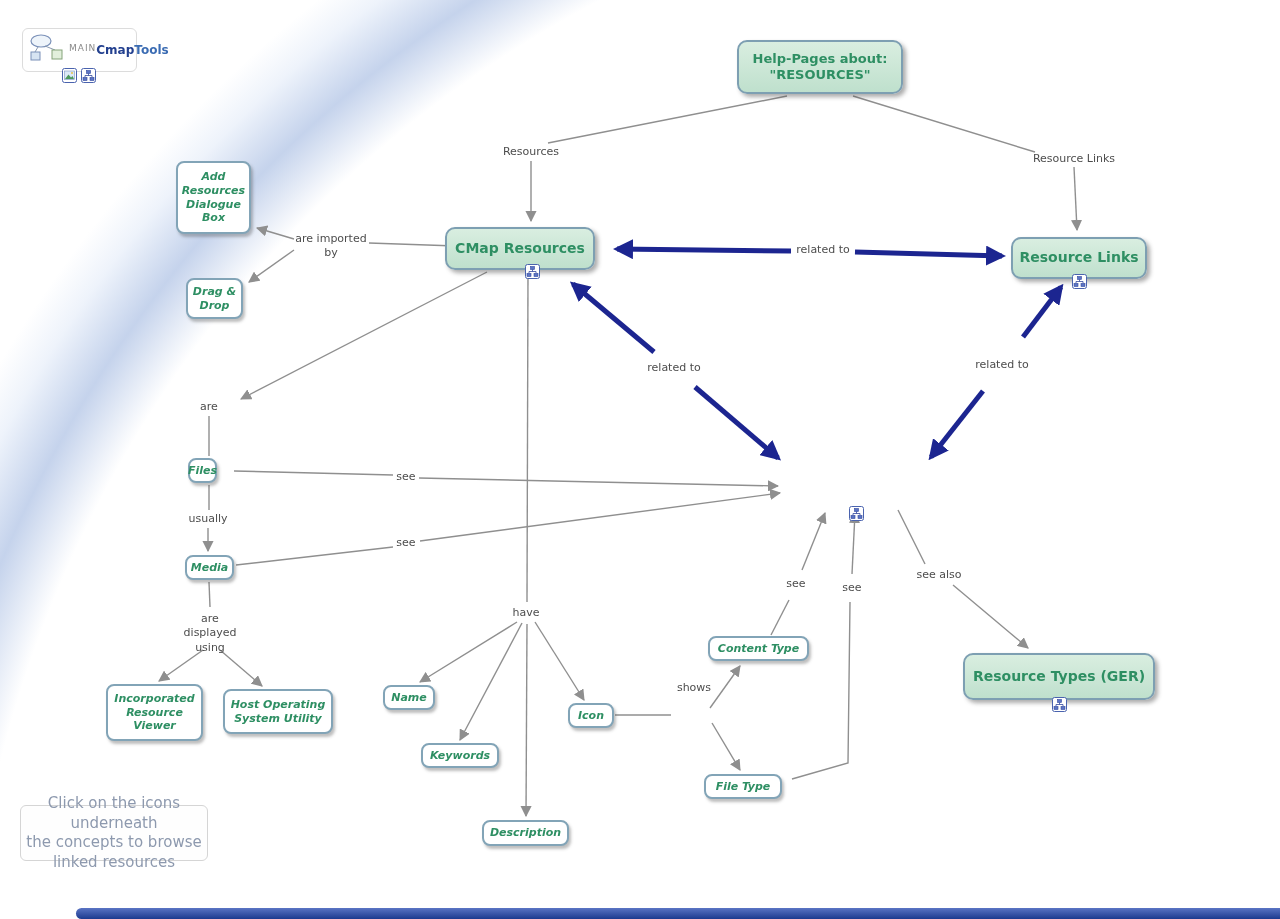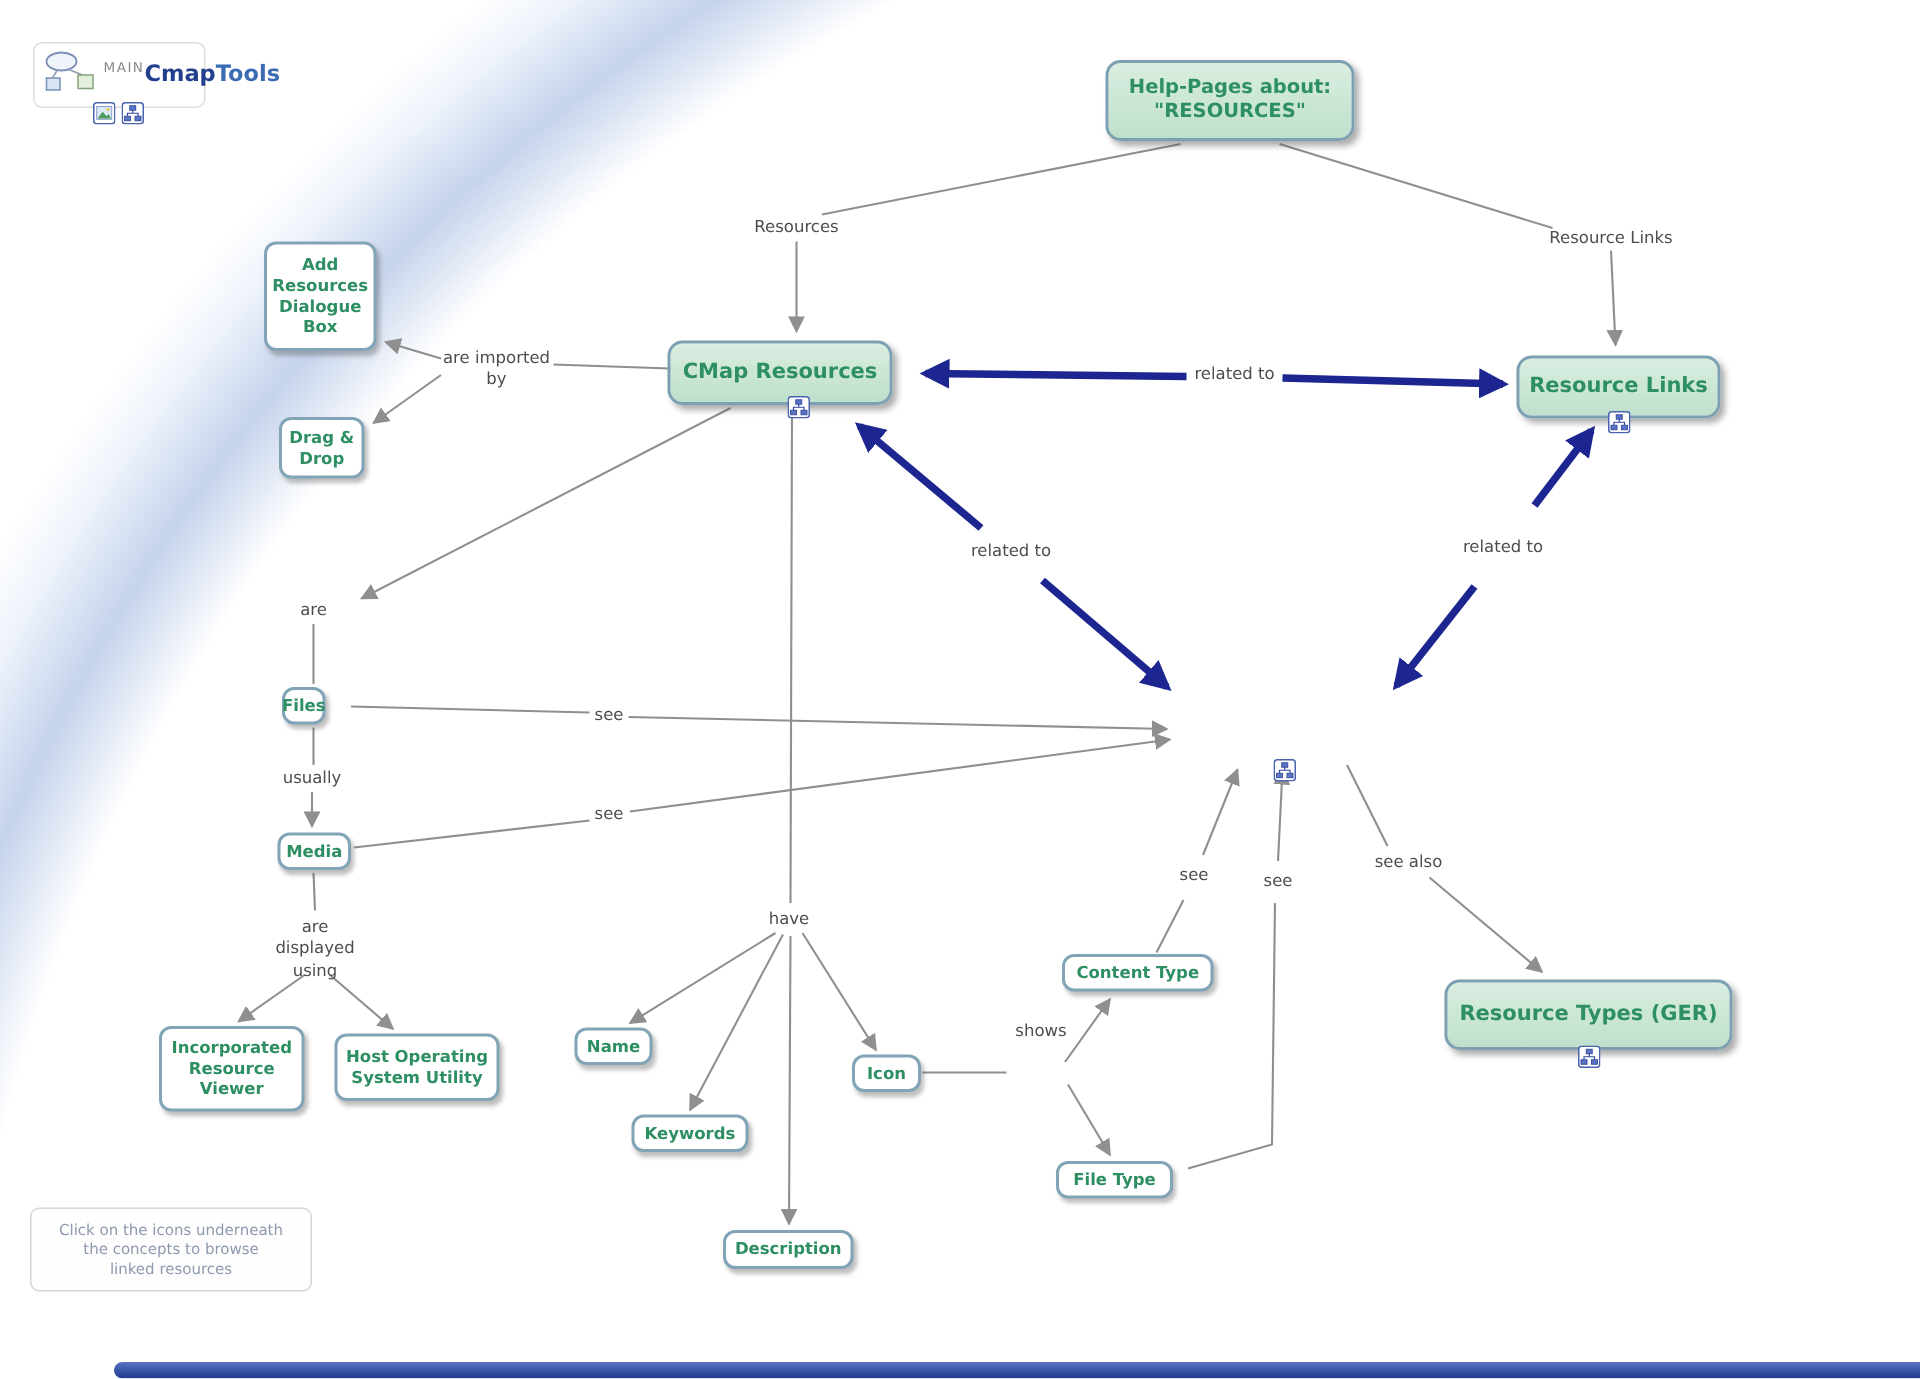--- a/index.html
+++ b/index.html
@@ -28,43 +28,44 @@
   .concept.green{
     background:linear-gradient(180deg,#d9eee0,#bfe0cd);
     border:2px solid #7d9fb2;border-radius:10px;
     color:#2e8f63;font-weight:bold;font-size:14px;
     box-shadow:3px 3px 4px rgba(70,70,70,.45);
   }
   .concept.white{
     background:#ffffff;border:2px solid #82a4b7;border-radius:8px;
     color:#2e8f63;font-weight:bold;font-size:11px;
     box-shadow:2px 3px 3px rgba(70,70,70,.35);
+    font-style:italic;
   }
   .lbl{
     position:absolute;transform:translate(-50%,-50%);
     white-space:pre-line;text-align:center;
     font-size:11px;color:#4d4d4d;line-height:1.3;
   }
   .res-icon{position:absolute;width:15px;height:15px;cursor:pointer;}
   .logo-box{
     position:absolute;left:22px;top:28px;width:115px;height:44px;
     background:#fff;border:1px solid #dcdcdc;border-radius:6px;
     display:flex;align-items:center;gap:4px;padding:2px 6px;box-sizing:border-box;
   }
   .logo-text{display:flex;line-height:1.05;}
   .logo-main{font-size:9px;color:#8a8a8a;letter-spacing:1px;}
-  .logo-brand{font-size:15px;font-weight:bold;}
+  .logo-brand{font-size:12px;font-weight:bold;}
   .logo-brand .cmap{color:#23408f;}
   .logo-brand .tools{color:#3b6cb3;}
   .mini-icon{position:absolute;width:15px;height:15px;cursor:pointer;}
   .note-box{
     position:absolute;left:20px;top:805px;width:186px;height:54px;
     background:#fefefe;border:1px solid #d5d5d5;border-radius:6px;
     display:flex;align-items:center;justify-content:center;text-align:center;
-    white-space:pre-line;font-size:10px;color:#8d99ae;line-height:1.3;
+    white-space:pre-line;font-size:15px;color:#8d99ae;line-height:1.3;
   }
 </style>
 </head>
 <body>
 
 <div id="canvas">
 
   <div class="bg-arc"></div>
 
   <svg class="edges" width="1280" height="919">

